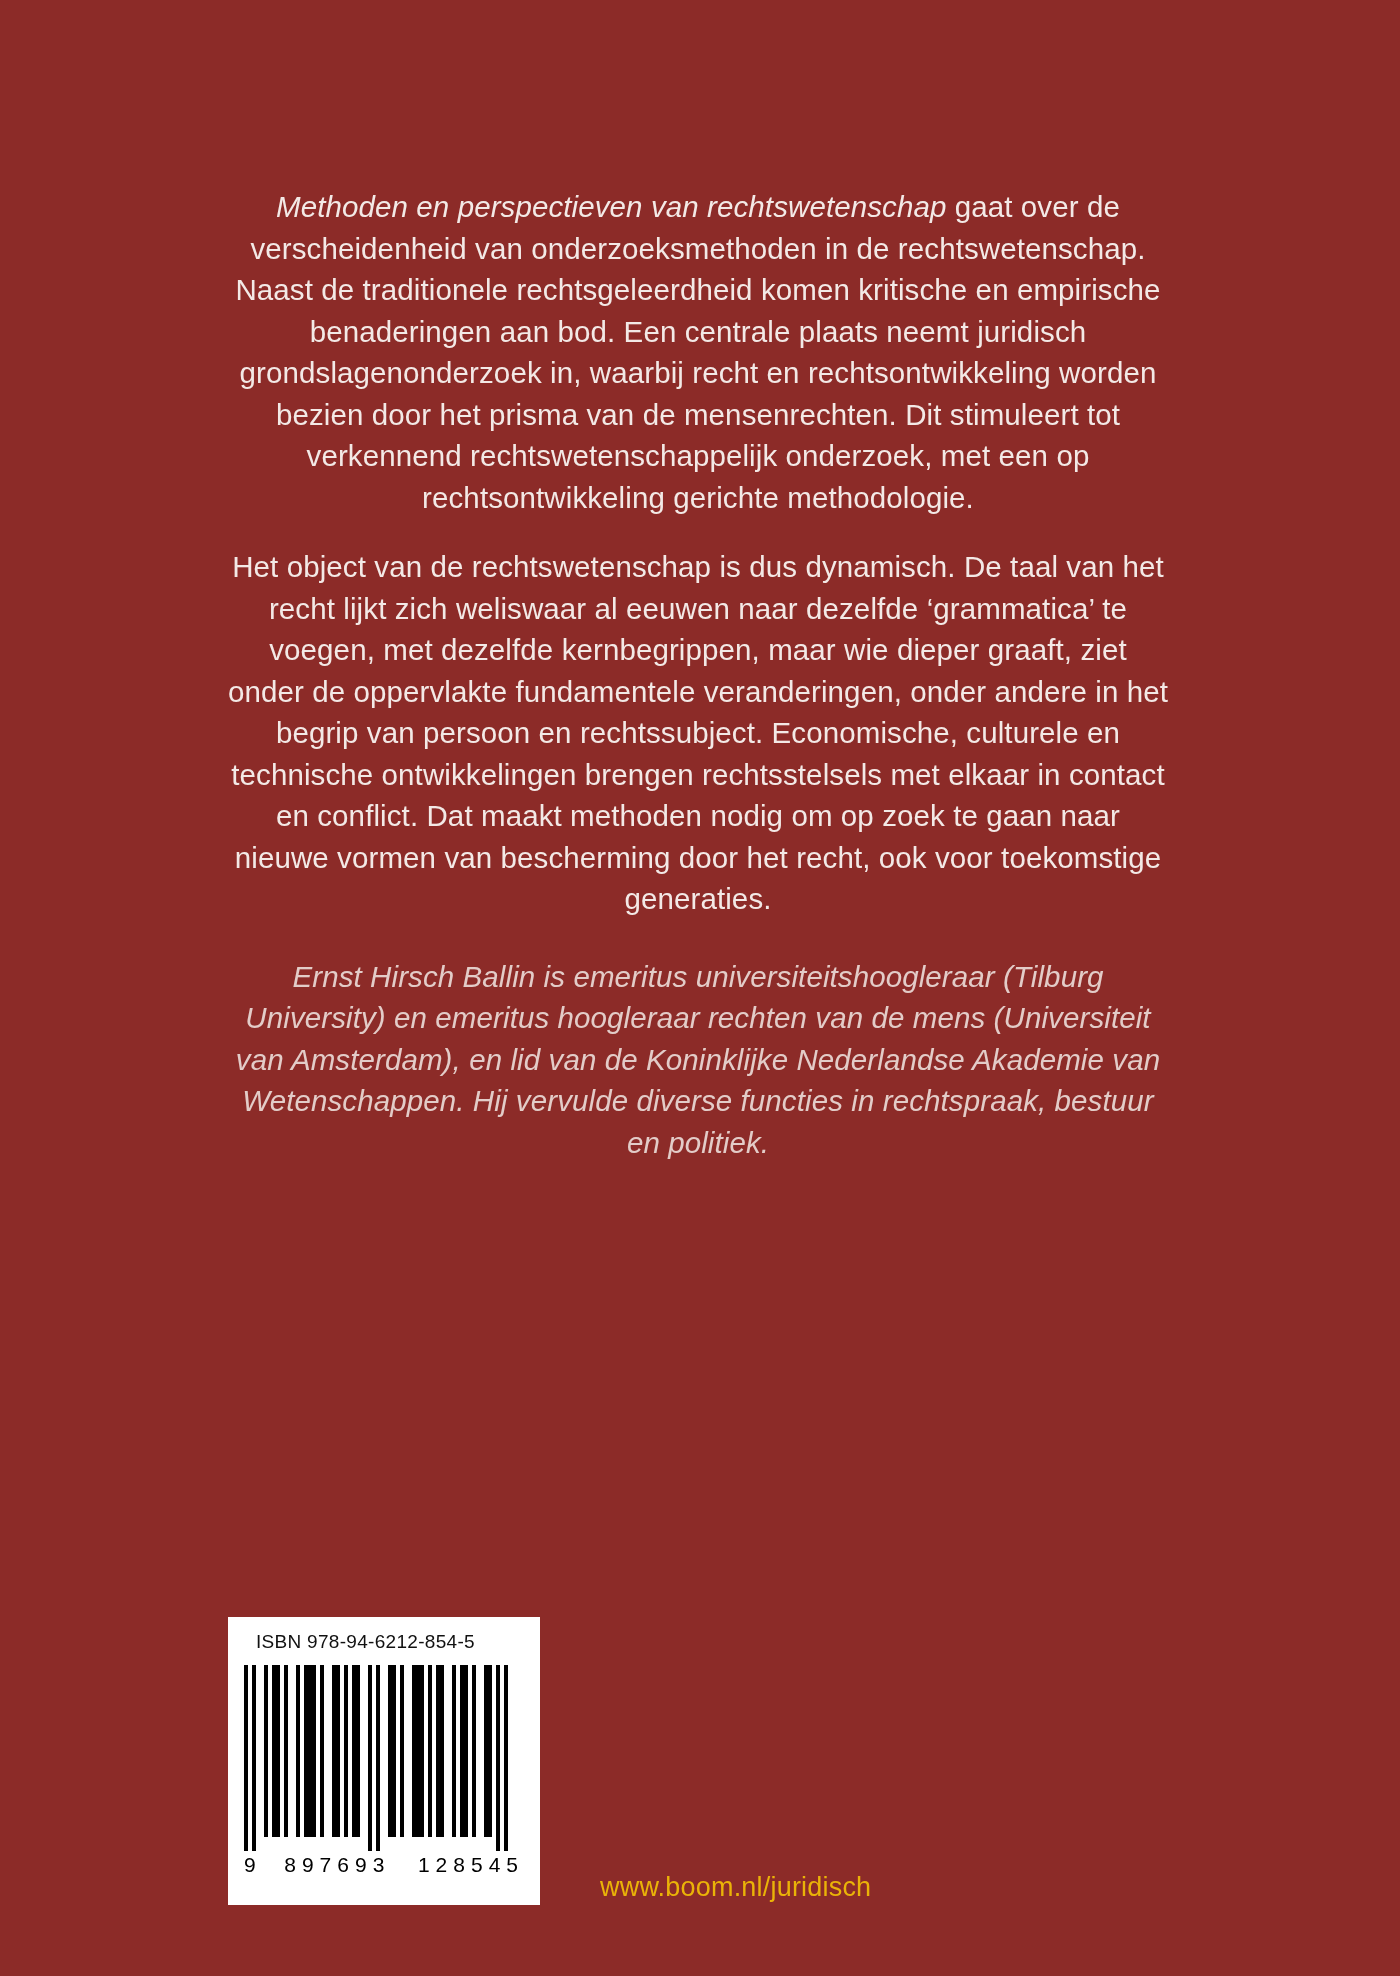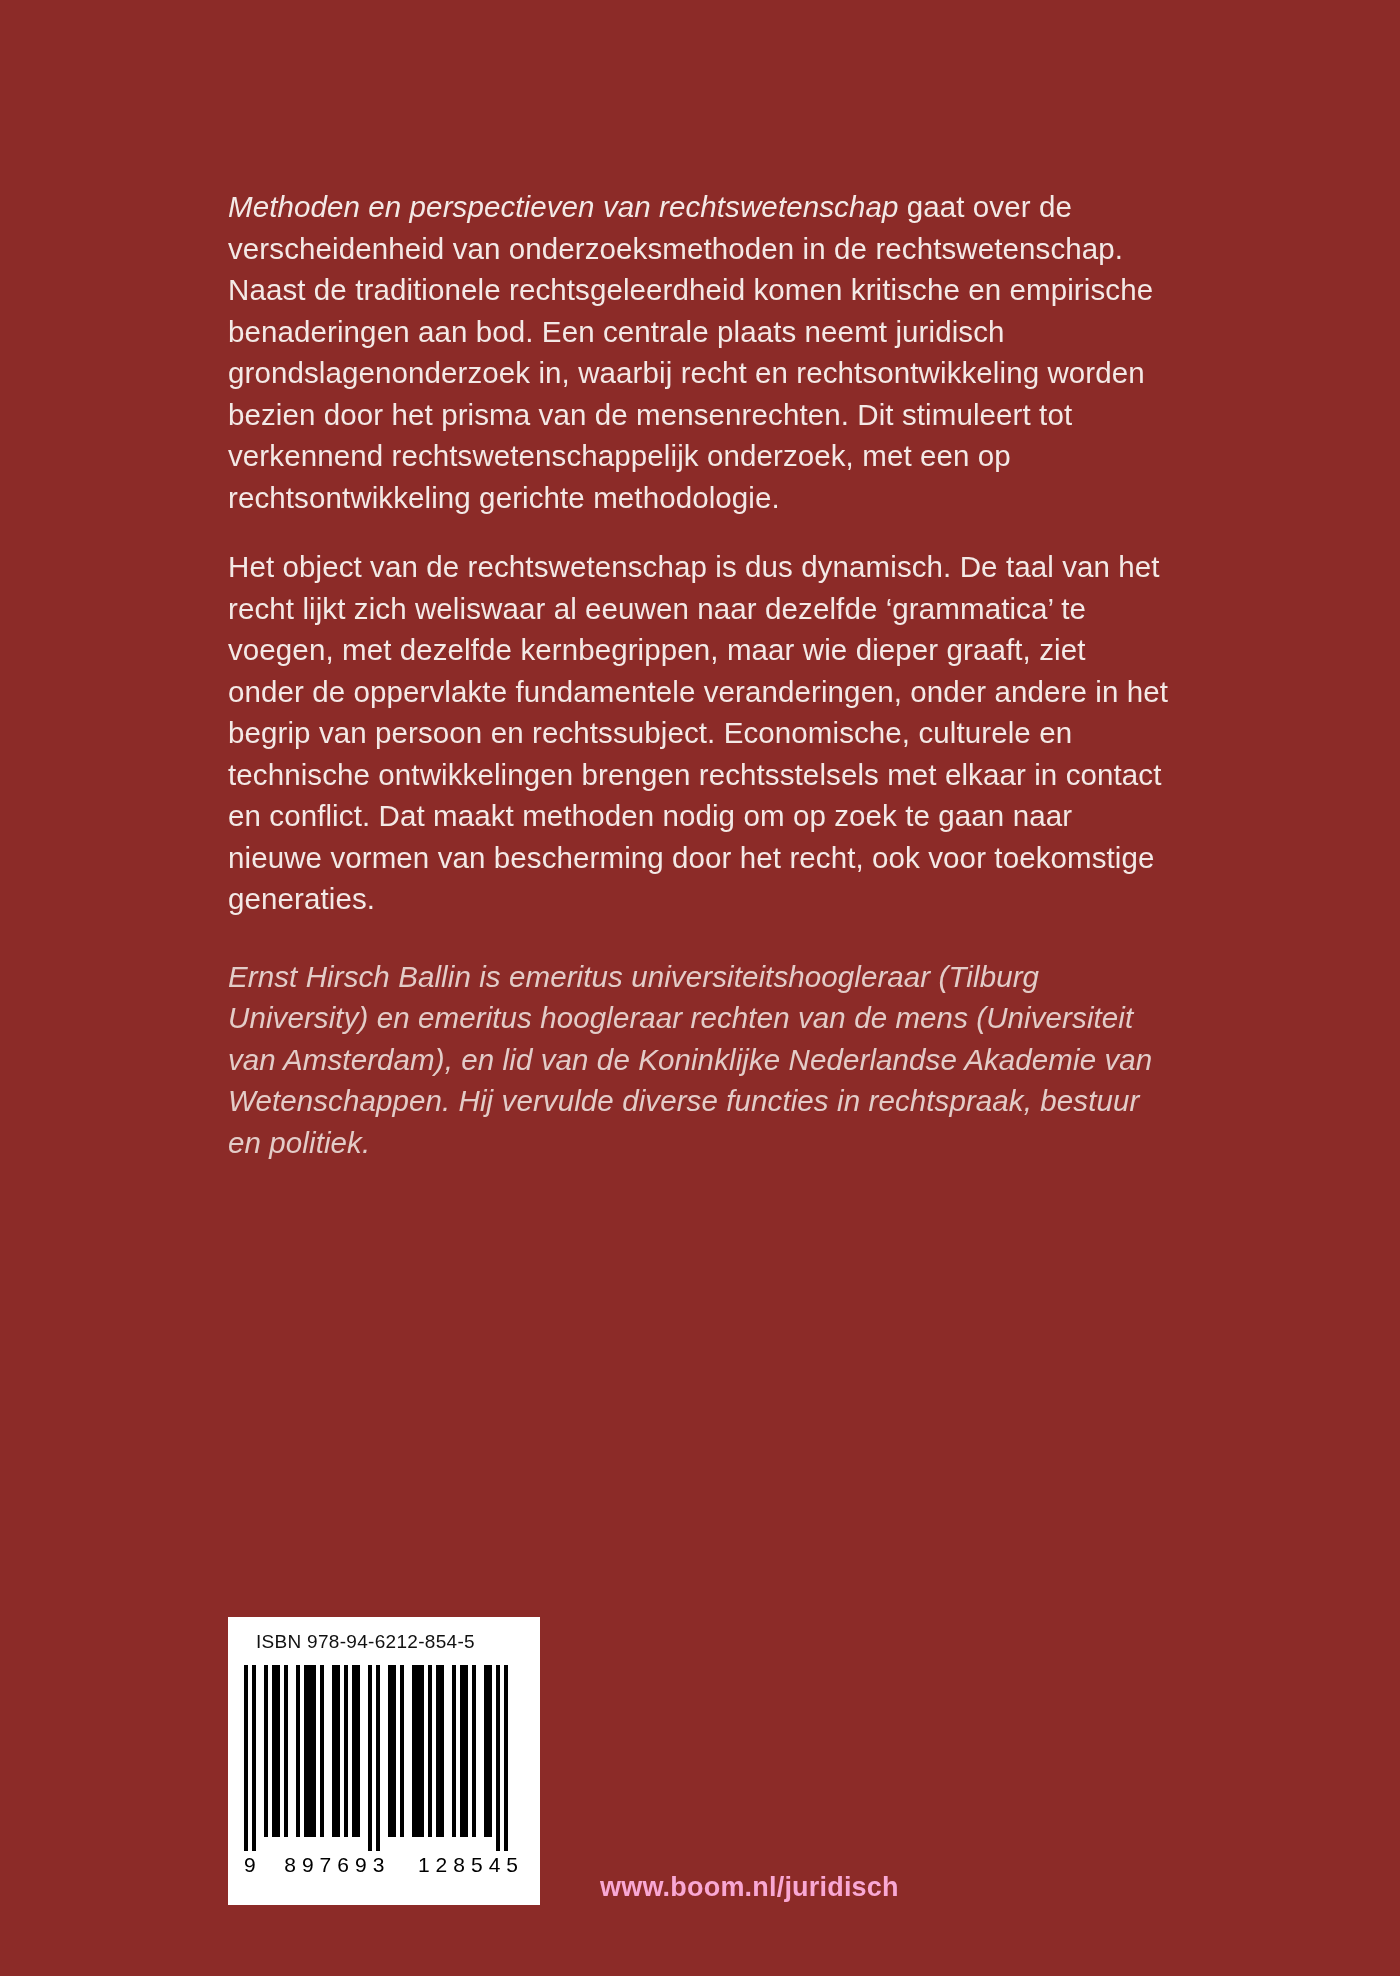--- a/index.html
+++ b/index.html
@@ -25,20 +25,21 @@
     top: 186px;
     width: 940px;
   }
   .para {
     color: #f3e9e6;
     font-size: 29.5px;
     line-height: 41.5px;
     letter-spacing: 0.1px;
     margin: 0 0 28px 0;
     font-weight: 300;
+    text-align: center;
   }
   .para.book-title-lead .title-italic {
     font-style: italic;
   }
   .para.bio {
     color: #e3ccc8;
     margin-top: 36px;
     font-style: italic;
   }
   
@@ -86,24 +87,24 @@
     font-size: 21px;
     font-family: "Liberation Sans", sans-serif;
     letter-spacing: 1px;
     margin-top: 2px;
   }
   .digits .grp { letter-spacing: 6px; }
   .website {
     position: absolute;
     left: 600px;
     top: 1872px;
-    color: #f9a8d4;
+    color: #eab308;
     font-size: 27px;
     letter-spacing: 0.2px;
-    font-weight: 700;
+    font-weight: 400;
   }
 </style>
 </head>
 <body>
 
 <div class="page">
 
   <div class="blurb">
 
     <p class="para book-title-lead"><em class="title-italic">Methoden en perspectieven van rechtswetenschap</em><span> gaat over de verscheidenheid van onderzoeksmethoden in de rechtswetenschap. Naast de traditionele rechtsgeleerdheid komen kritische en empirische benaderingen aan bod. Een centrale plaats neemt juridisch grondslagenonderzoek in, waarbij recht en rechtsontwikkeling worden bezien door het prisma van de mensenrechten. Dit stimuleert tot verkennend rechtswetenschappelijk onderzoek, met een op rechtsontwikkeling gerichte methodologie.</span></p>

